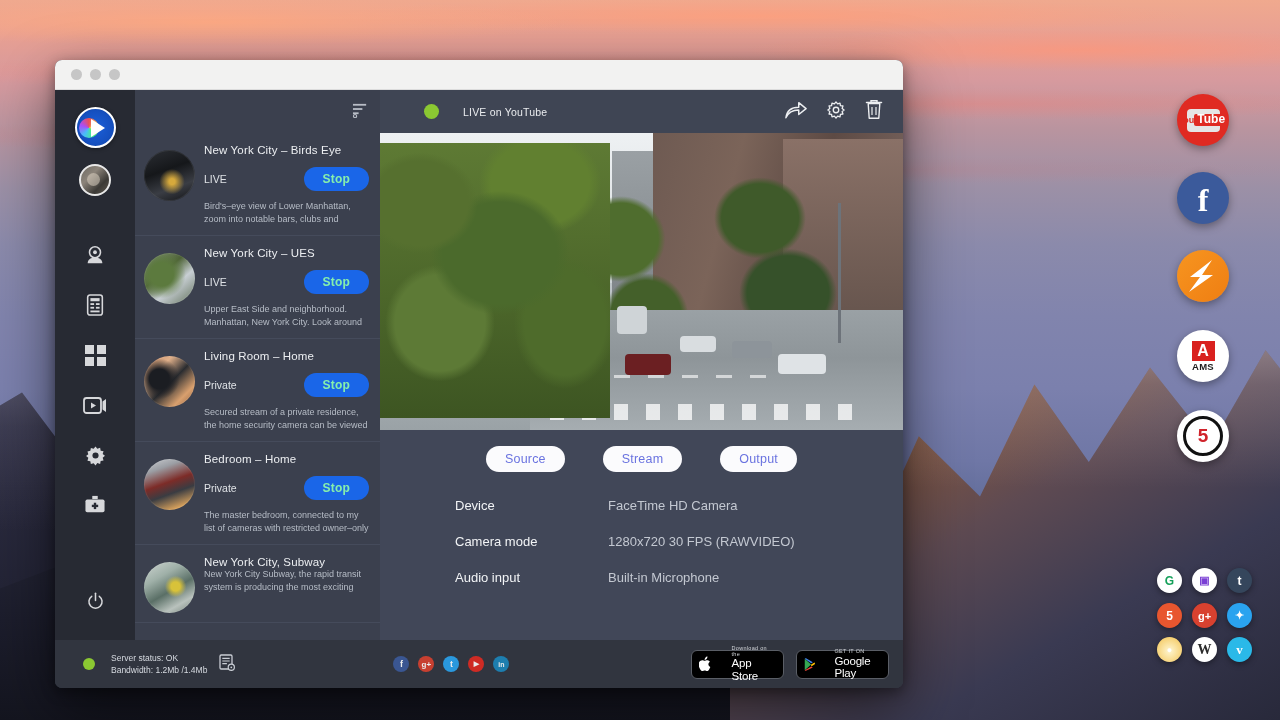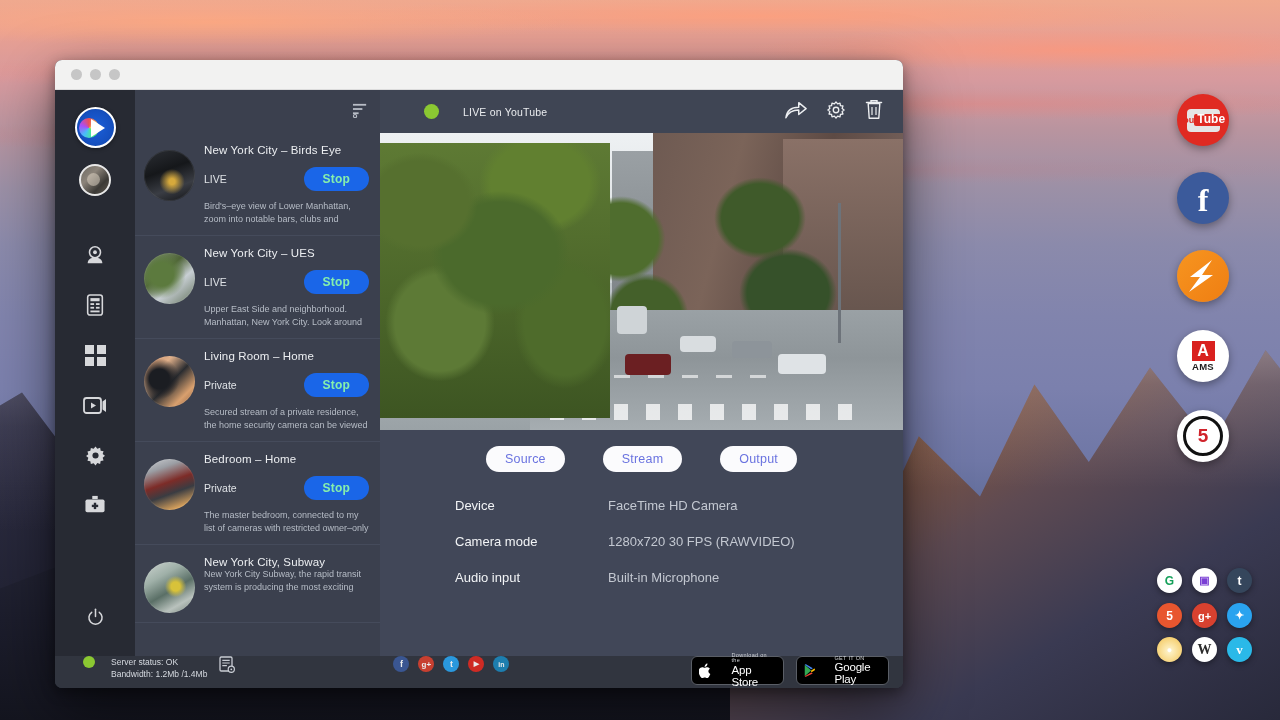--- a/index.html
+++ b/index.html
@@ -228,21 +228,21 @@
     font-size: 12.5px; padding: 6px 19px; cursor: pointer;
     font-family: "Liberation Sans", sans-serif; letter-spacing: .2px;
   }
   #specs { padding: 26px 0 0 75px; }
   .spec-row { display: flex; margin-bottom: 21px; }
   .spec-k { width: 153px; color: #f2f4f6; font-size: 13px; }
   .spec-v { color: #c3c8d1; font-size: 13px; }
 
   
   #statusbar {
-    height: 32px; flex: 0 0 auto; background: #31353f; display: flex; align-items: flex-start;
+    height: 48px; flex: 0 0 auto; background: #31353f; display: flex; align-items: center;
     padding: 0 14px; gap: 10px;
   }
   #sb-dot { width: 12px; height: 12px; border-radius: 50%; background: #8bc832; margin-left: 14px; }
   #sb-text { color: #d6dae0; font-size: 8.5px; line-height: 1.42; margin-left: 6px; }
   #sb-doc { margin-left: 2px; color: #c9cdd4; }
   #sb-socials { display: flex; gap: 9px; margin-left: 148px; }
   .sb-soc { width: 16px; height: 16px; border-radius: 50%; display:flex; align-items:center; justify-content:center;
     color:#fff; font-size: 9px; font-weight: bold; opacity:.9; }
   #stores { margin-left: auto; display: flex; gap: 12px; }
   .store {

